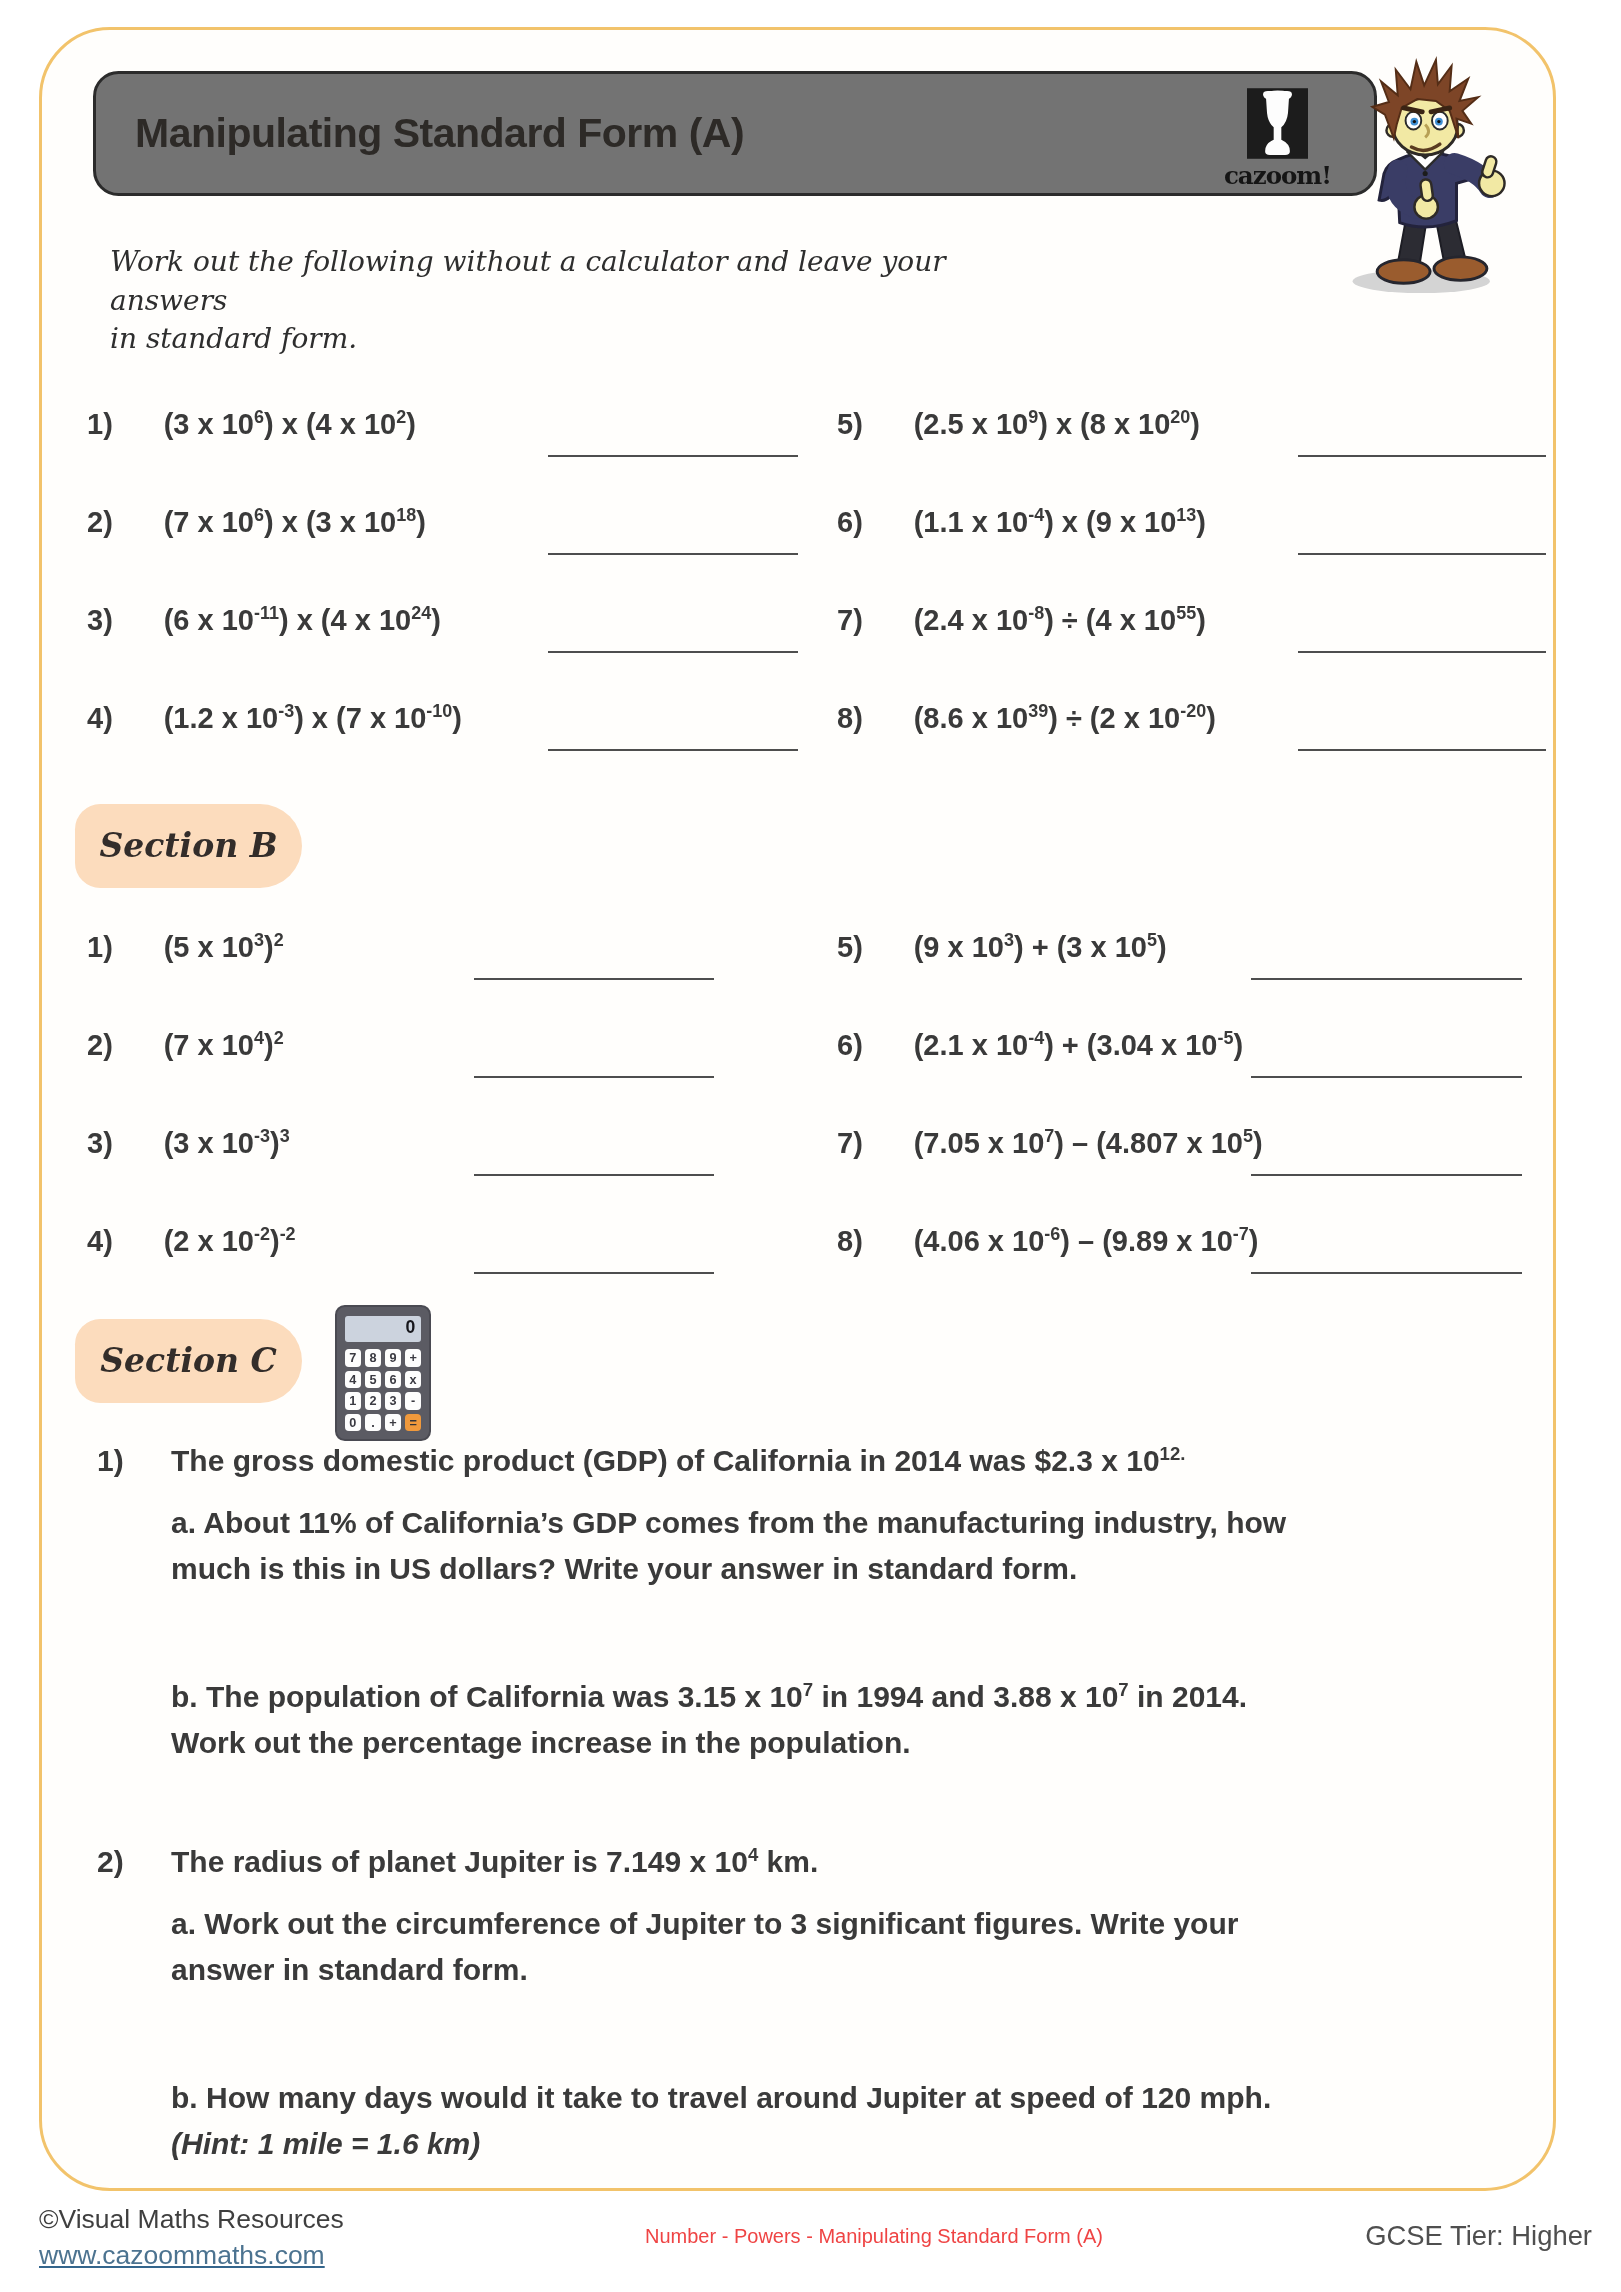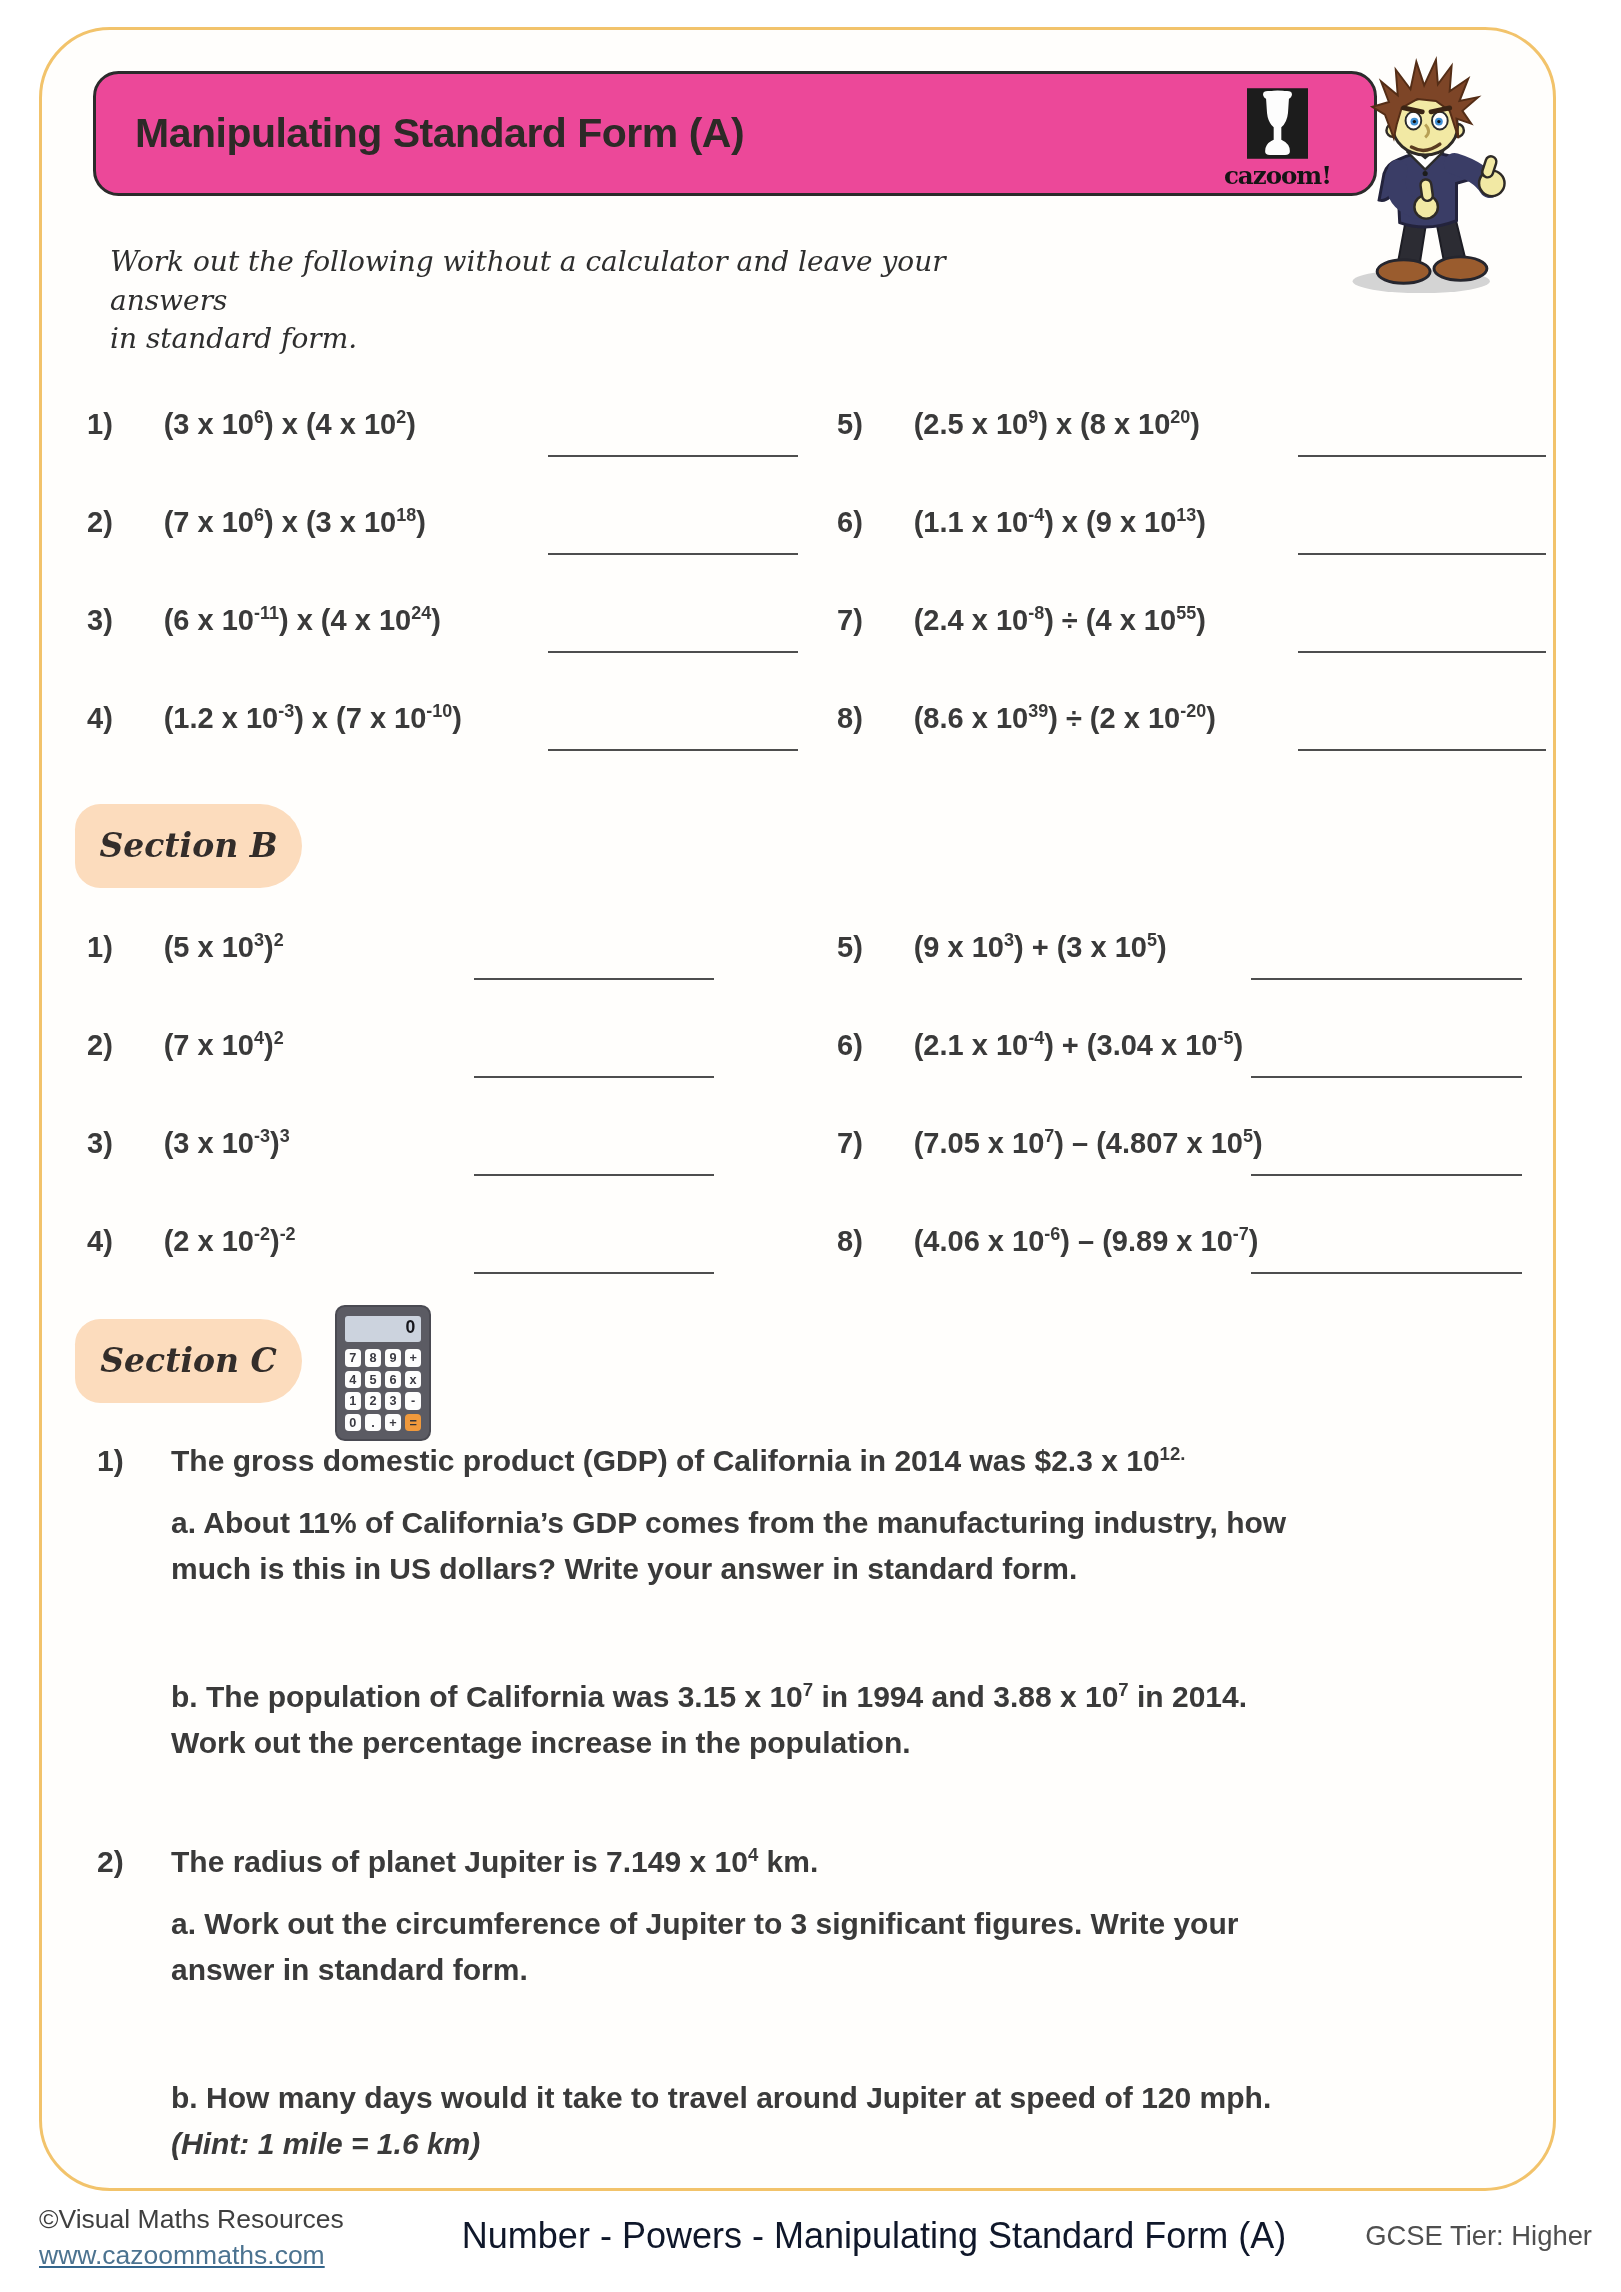--- a/index.html
+++ b/index.html
@@ -5,21 +5,21 @@
   * { margin:0; padding:0; box-sizing:border-box; }
   html,body { width:1621px; height:2293px; background:#ffffff;
     font-family:"Liberation Sans", sans-serif; position:relative; overflow:hidden; }
 
   
   .container { position:absolute; left:39px; top:27.4px; width:1517px; height:2164px;
     border:3.9px solid #f2c36b; border-radius:71px; background:#fffefc; }
 
   
   .title-box { position:relative; margin:41px 0 0 51px; width:1284px; height:125px;
-    background:#ec4899; border:3.9px solid #2b2b2b; border-radius:25.5px;
+    background:#737373; border:3.9px solid #2b2b2b; border-radius:25.5px;
     display:flex; align-items:center; justify-content:space-between; padding:0 43px 0 39px;gap:8px; }
   .title-box h1 { font-size:41px; font-weight:bold; color:#2d2a27; letter-spacing:-0.5px; }
   .logo { display:flex; flex-direction:column; align-items:center; margin-top:9.8px; }
   .logo svg { display:block; }
   .logo-text { font-family:"DejaVu Serif", serif; font-weight:bold; font-size:24.5px;
     color:#151515; letter-spacing:-1px; margin-top:2px; }
 
   
   .mascot { position:absolute; top:23.5px; right:21.6px; width:196px; height:245px; }
 
@@ -71,21 +71,21 @@
   .part + .part { margin-top:82px; }
   .hint { font-style:italic; }
 
   
   .footer { position:absolute; left:39px; top:2201px; width:1553px;
     display:flex; align-items:center; }
   .foot-left { width:372px; }
   .foot-copy { font-size:26.5px; color:#3f3f3f; line-height:36px; }
   .foot-link { font-size:26.5px; color:#4c7390; text-decoration:underline;
     text-decoration-color:#33658c; line-height:36px; display:inline-block; }
-  .foot-center { flex:1; text-align:center; font-size:36px; color:#0f172a; padding-bottom:2px; }
+  .foot-center { flex:1; text-align:center; font-size:20px; color:#ef4444; padding-bottom:2px; }
   .foot-right { width:255px; text-align:right; font-size:27.4px; color:#4f4f4f; padding-bottom:2px; }
 </style>
 </head>
 <body>
 
 <div class="container">
 
   <div class="title-box">
     <h1>Manipulating Standard Form (A)</h1>
     <div class="logo">

